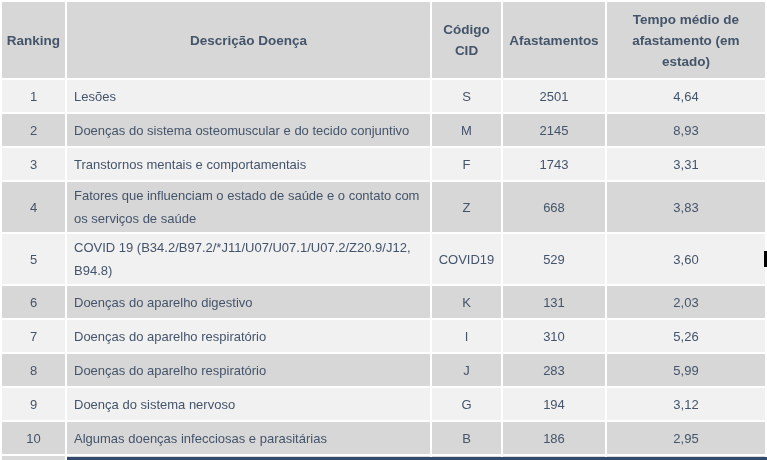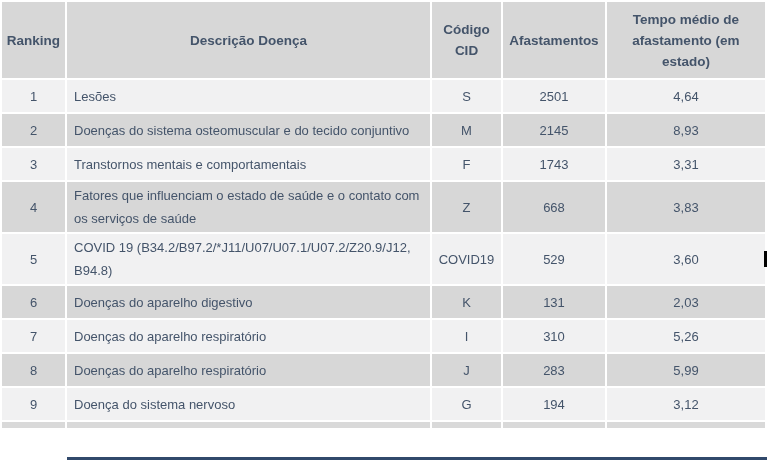--- a/index.html
+++ b/index.html
@@ -138,20 +138,27 @@
           <td>283</td>
           <td>5,99</td>
         </tr>
         <tr class="light">
           <td>9</td>
           <td class="col-desc">Doença do sistema nervoso</td>
           <td>G</td>
           <td>194</td>
           <td>3,12</td>
         </tr>
+        <tr class="dark">
+          <td>10</td>
+          <td class="col-desc">Algumas doenças infecciosas e parasitárias</td>
+          <td>B</td>
+          <td>186</td>
+          <td>2,95</td>
+        </tr>
         <tr class="sliver">
           <td></td>
           <td></td>
           <td></td>
           <td></td>
           <td></td>
         </tr>
       </tbody>
   </table>
   <div class="footer-bar"></div>

